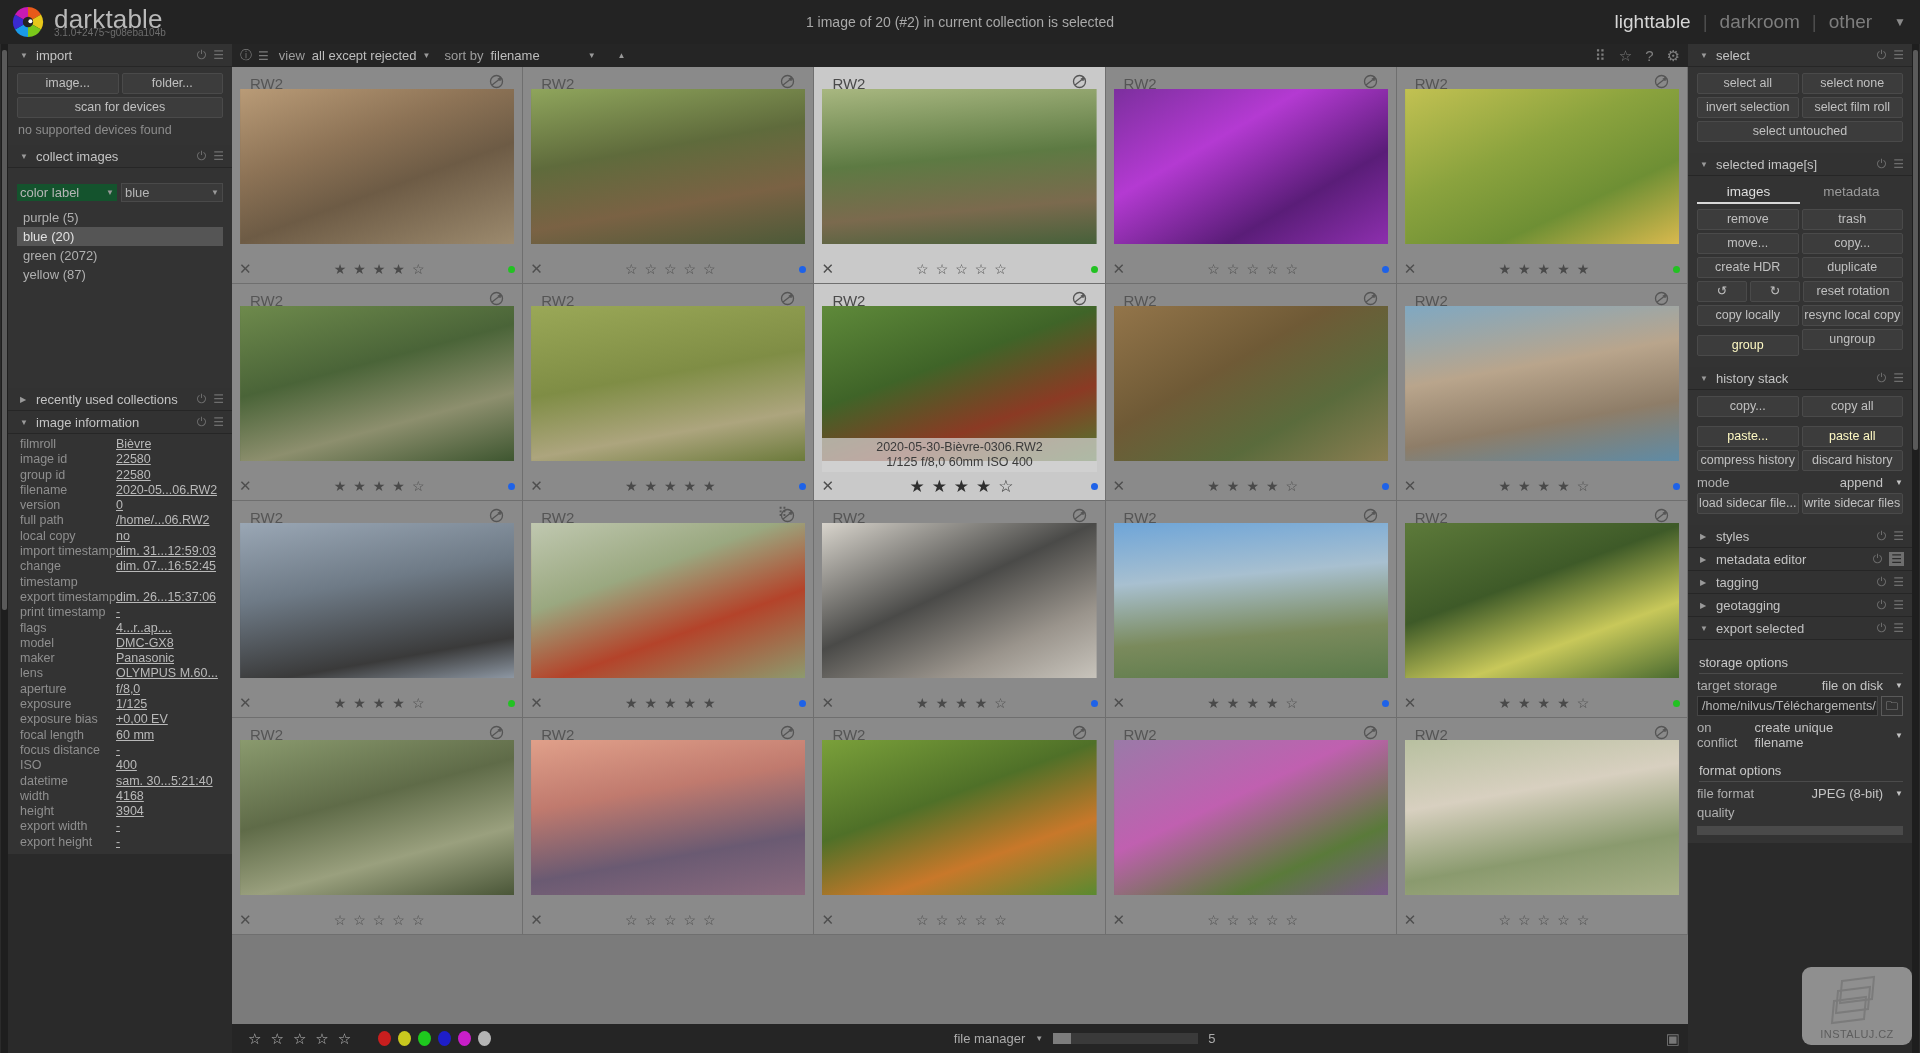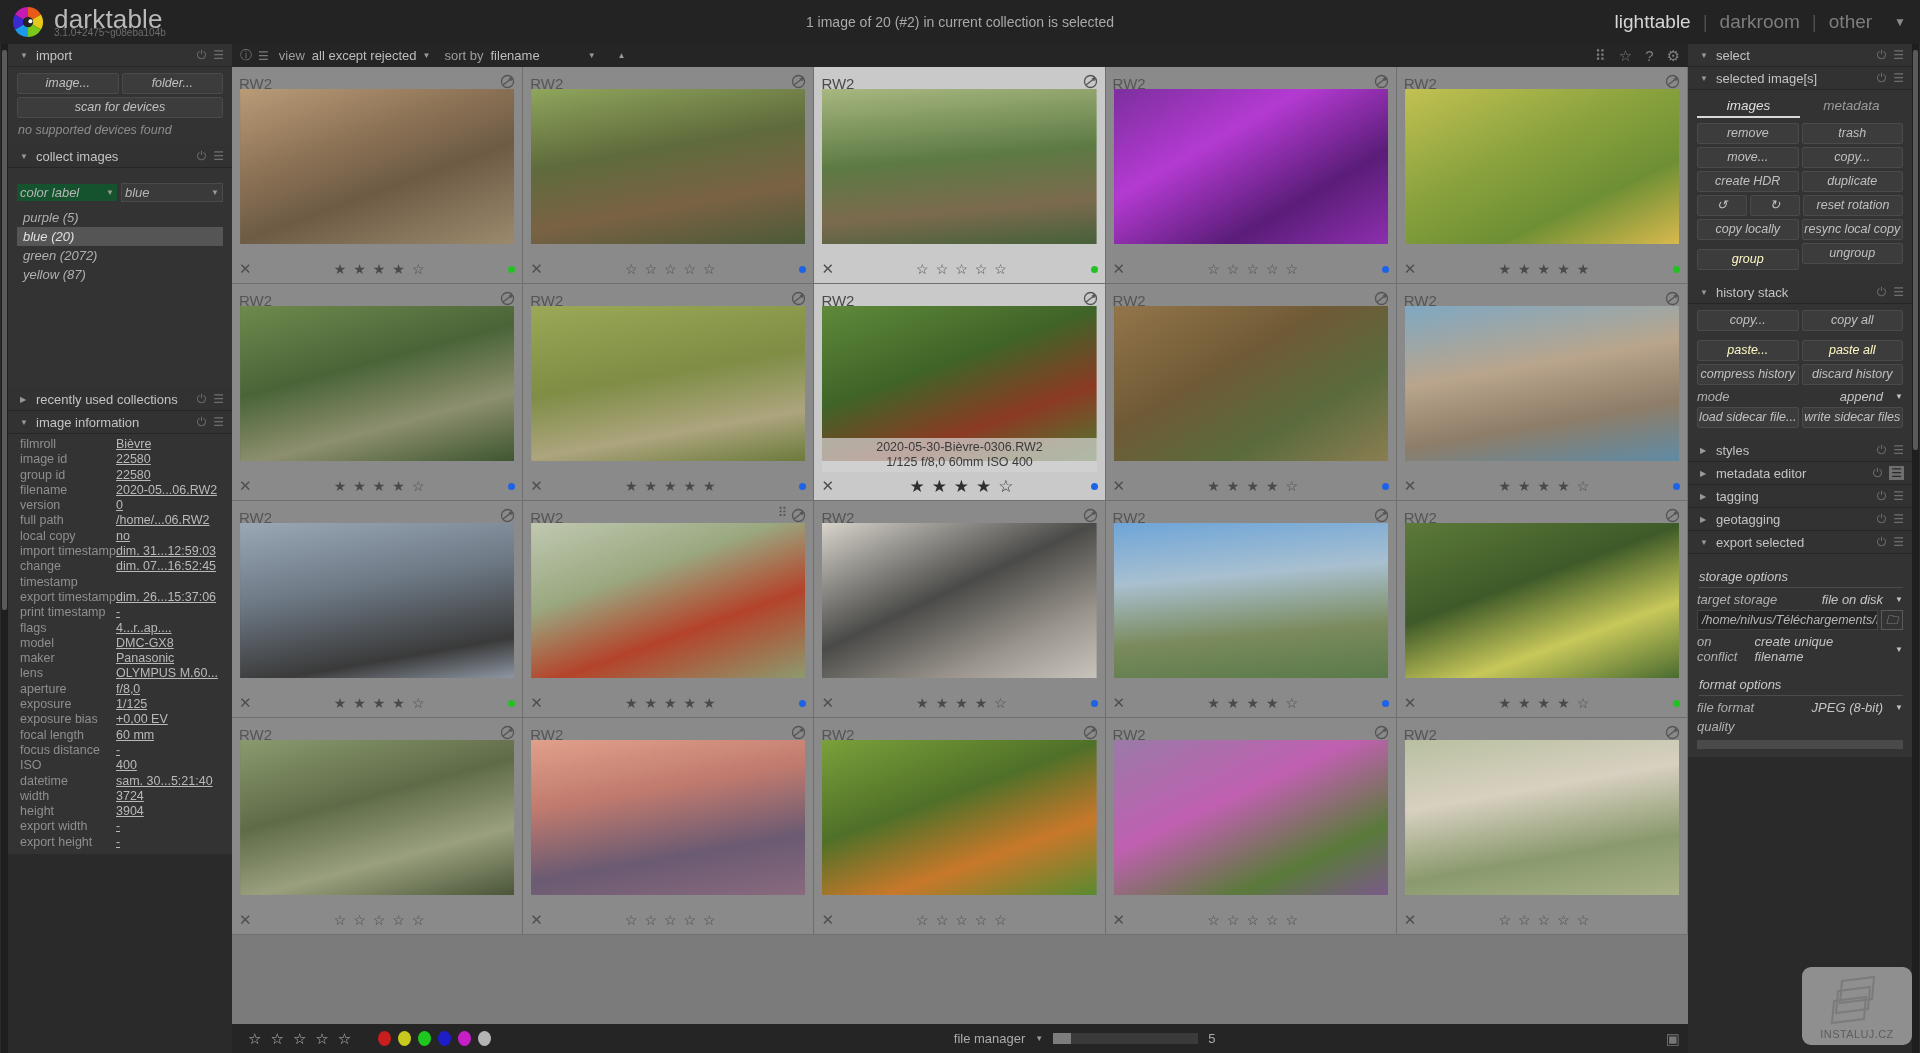--- a/index.html
+++ b/index.html
@@ -60,21 +60,21 @@
   }
 
   .mod-header {
     height:23px; background:#323232; display:flex; align-items:center;
     padding:0 8px 0 12px; font-size:13px; color:#c3c3c3;
     border-bottom:1px solid #262626;
   }
   .mod-header .tri { font-size:8px; color:#9a9a9a; margin-right:7px; width:9px; }
   .mod-header .name { flex:1; }
   .mod-header .hicons { display:flex; gap:7px; color:#6e6e6e; font-size:12px; }
-  .mod-body { background:#333333; padding:6px 9px 8px 9px;font-style:italic; }
+  .mod-body { background:#333333; padding:6px 9px 8px 9px; }
 
   .btn {
     background:#3c3c3c; border:1px solid #4a4a4a; border-radius:2px;
     color:#c0c0c0; font-size:12.5px; text-align:center;
     height:21px; line-height:19px; cursor:pointer; user-select:none;
   }
   .btn.dim { color:#fef9c3;margin-top:6px; }
   .btn-row { display:flex; gap:3px; margin-bottom:3px; }
   .btn-row > .btn { flex:1; }
 
@@ -119,21 +119,21 @@
     background:#7b7b7b; overflow:hidden;
   }
   .grid { display:grid; grid-template-columns:repeat(5,1fr); }
   .cell {
     position:relative; height:217px; background:#8a8a8a;
     border-right:1px solid #6f6f6f; border-bottom:1px solid #6f6f6f;
     overflow:hidden;
   }
   .cell.hl { background:#c9c9c9; }
   .cell-top {
-    height:32px; display:flex; align-items:center; padding:0 7px;
+    height:32px; display:flex; align-items:center; padding:0 18px;
     font-size:15px; color:#555; justify-content:space-between;
   }
   .cell.hl .cell-top { color:#4a4a4a; }
   .thumb {
     position:absolute; left:8px; right:8px; top:22px; height:155px;
     background-size:cover; background-position:center;
   }
   .cell-bot {
     position:absolute; left:0; right:0; bottom:0; height:28px;
     display:flex; align-items:center; padding:0 7px;
@@ -371,21 +371,21 @@
         <div class="info-row">
           <div class="info-k">ISO</div>
           <div class="info-v">400</div>
         </div>
         <div class="info-row">
           <div class="info-k">datetime</div>
           <div class="info-v">sam. 30...5:21:40</div>
         </div>
         <div class="info-row">
           <div class="info-k">width</div>
-          <div class="info-v">3724</div>
+          <div class="info-v">4168</div>
         </div>
         <div class="info-row">
           <div class="info-k">height</div>
           <div class="info-v">3904</div>
         </div>
         <div class="info-row">
           <div class="info-k">export width</div>
           <div class="info-v">-</div>
         </div>
         <div class="info-row">
@@ -788,20 +788,33 @@
   <div class="panel-right" style="right:8px; width:224px;">
 
     <div class="mod-header">
       <span class="tri">▼</span>
       <span class="name">select</span>
       <span class="hicons">
         <span>⏻</span>
         <span>☰</span>
       </span>
     </div>
+    <div class="mod-body">
+      <div class="btn-row">
+        <div class="btn">select all</div>
+        <div class="btn">select none</div>
+      </div>
+      <div class="btn-row">
+        <div class="btn">invert selection</div>
+        <div class="btn">select film roll</div>
+      </div>
+      <div class="btn-row">
+        <div class="btn">select untouched</div>
+      </div>
+    </div>
 
     <div class="mod-header">
       <span class="tri">▼</span>
       <span class="name">selected image[s]</span>
       <span class="hicons">
         <span>⏻</span>
         <span>☰</span>
       </span>
     </div>
     <div class="mod-body">

